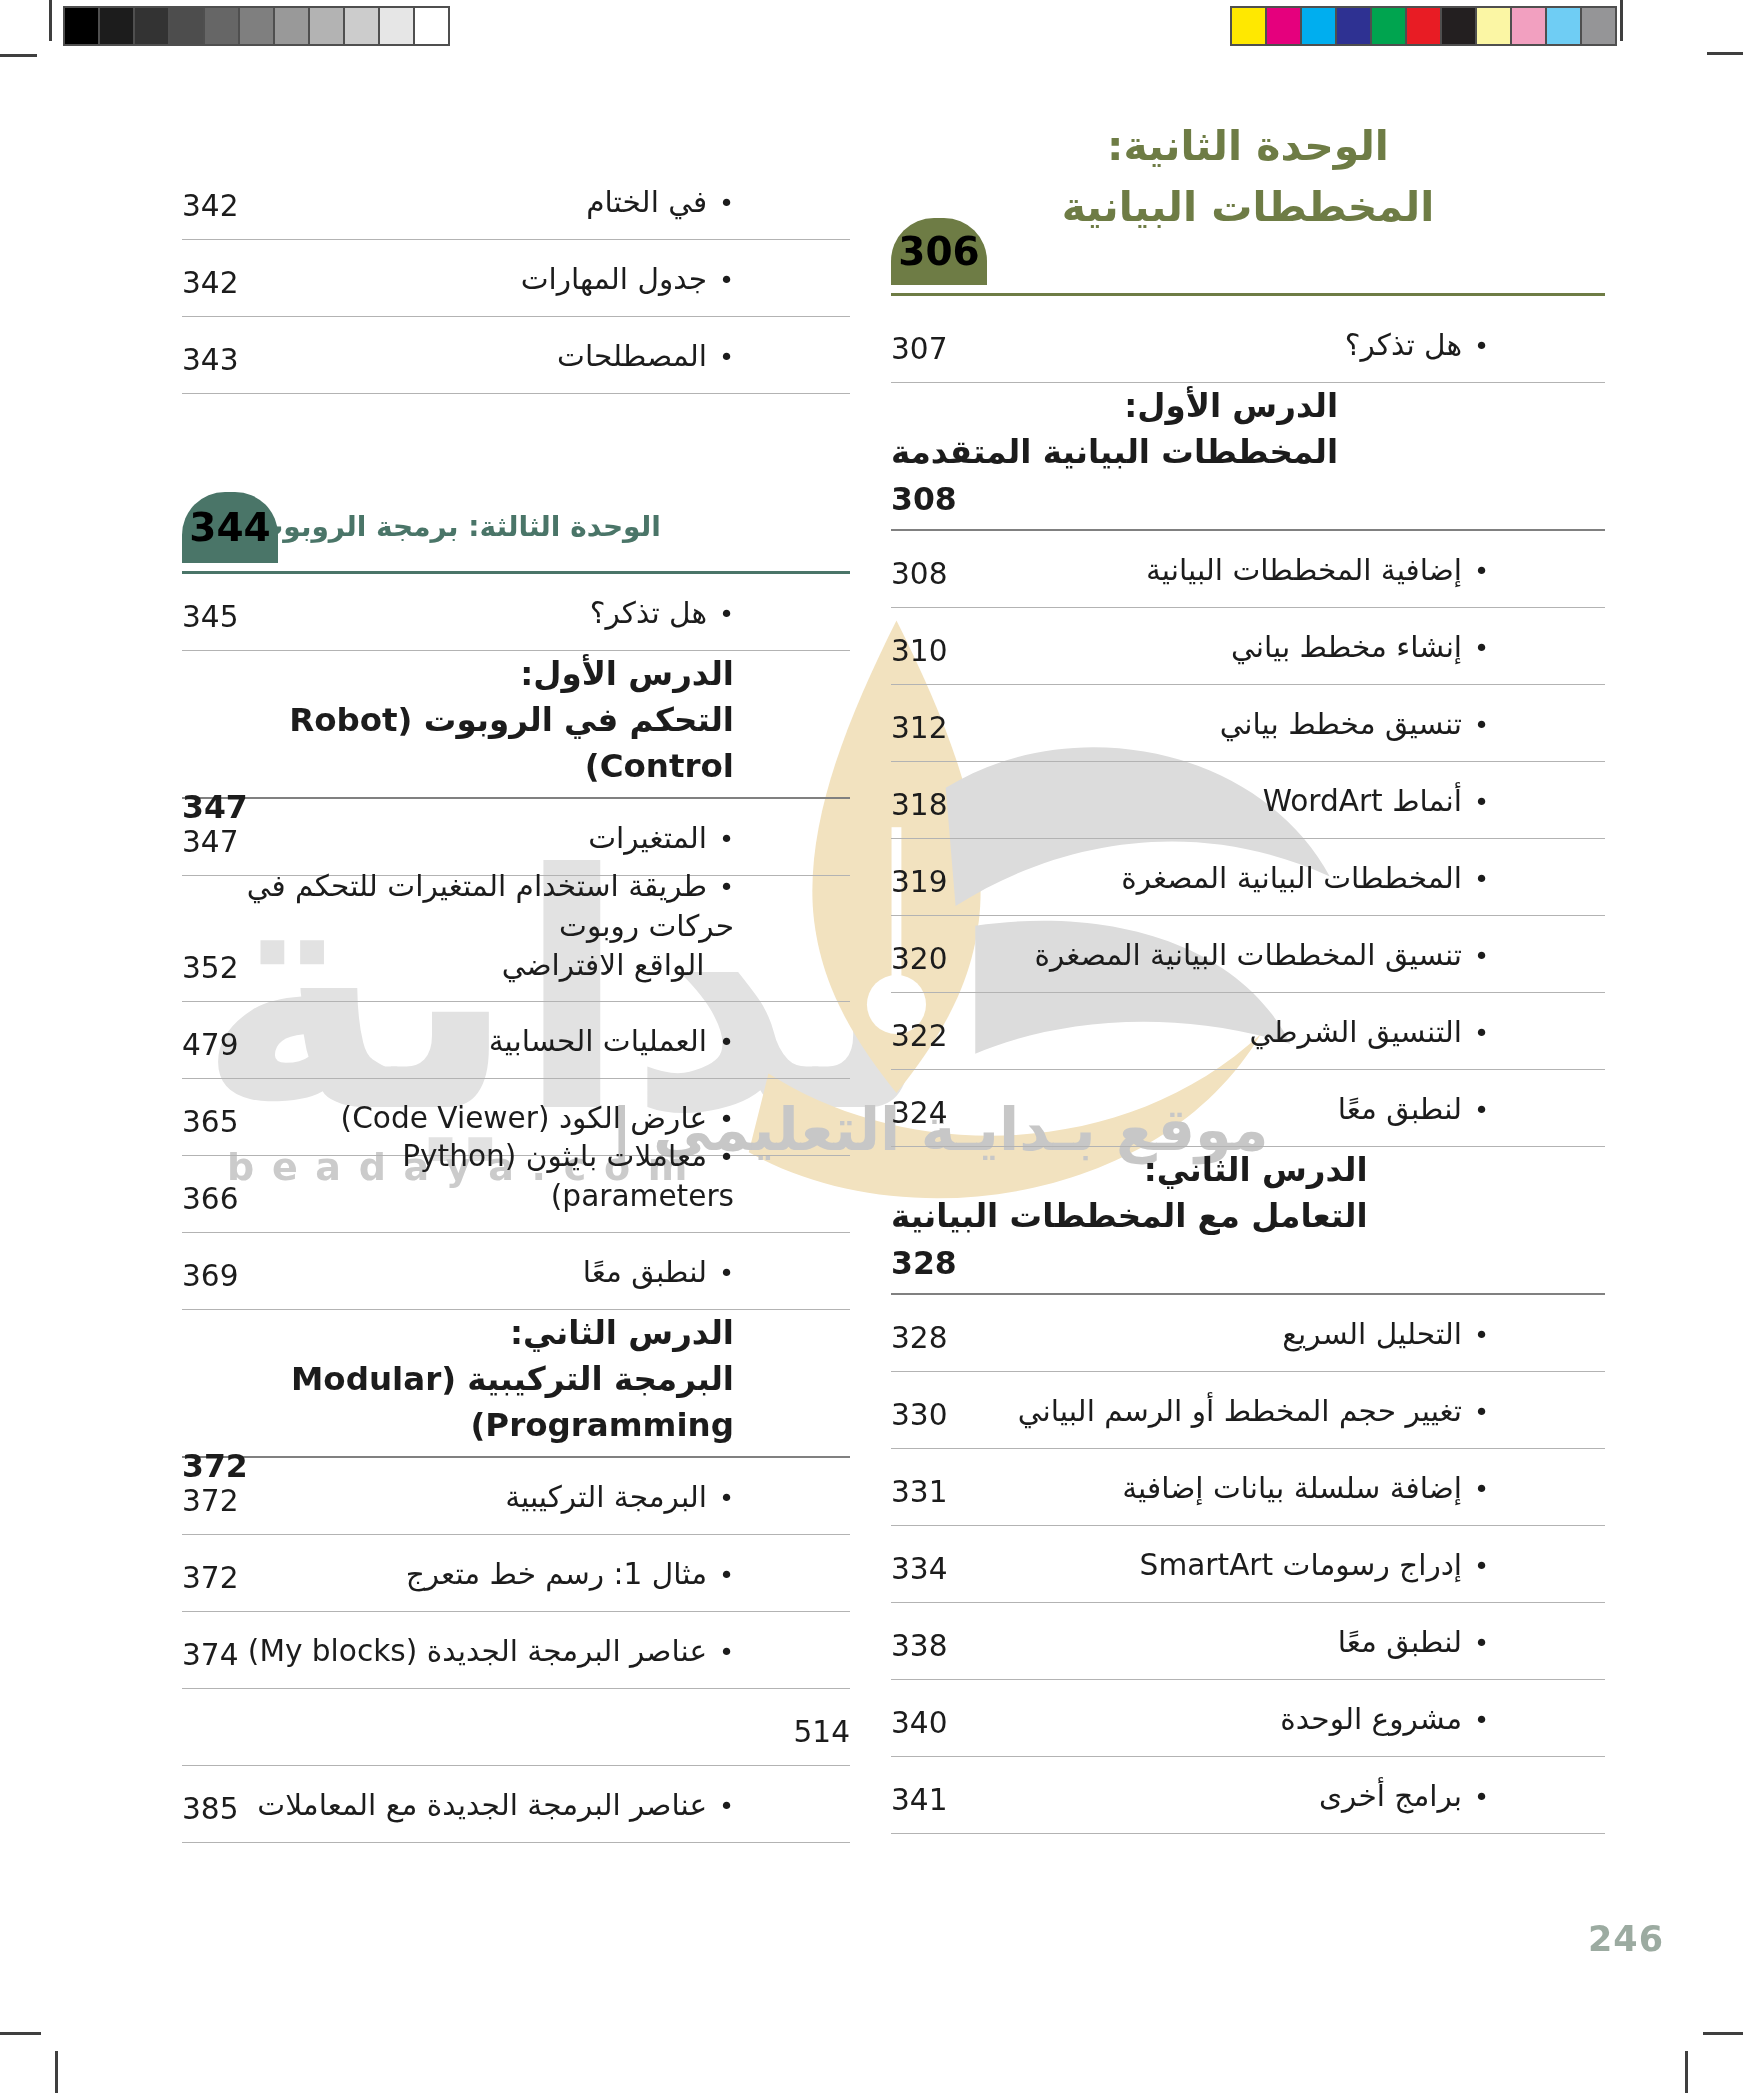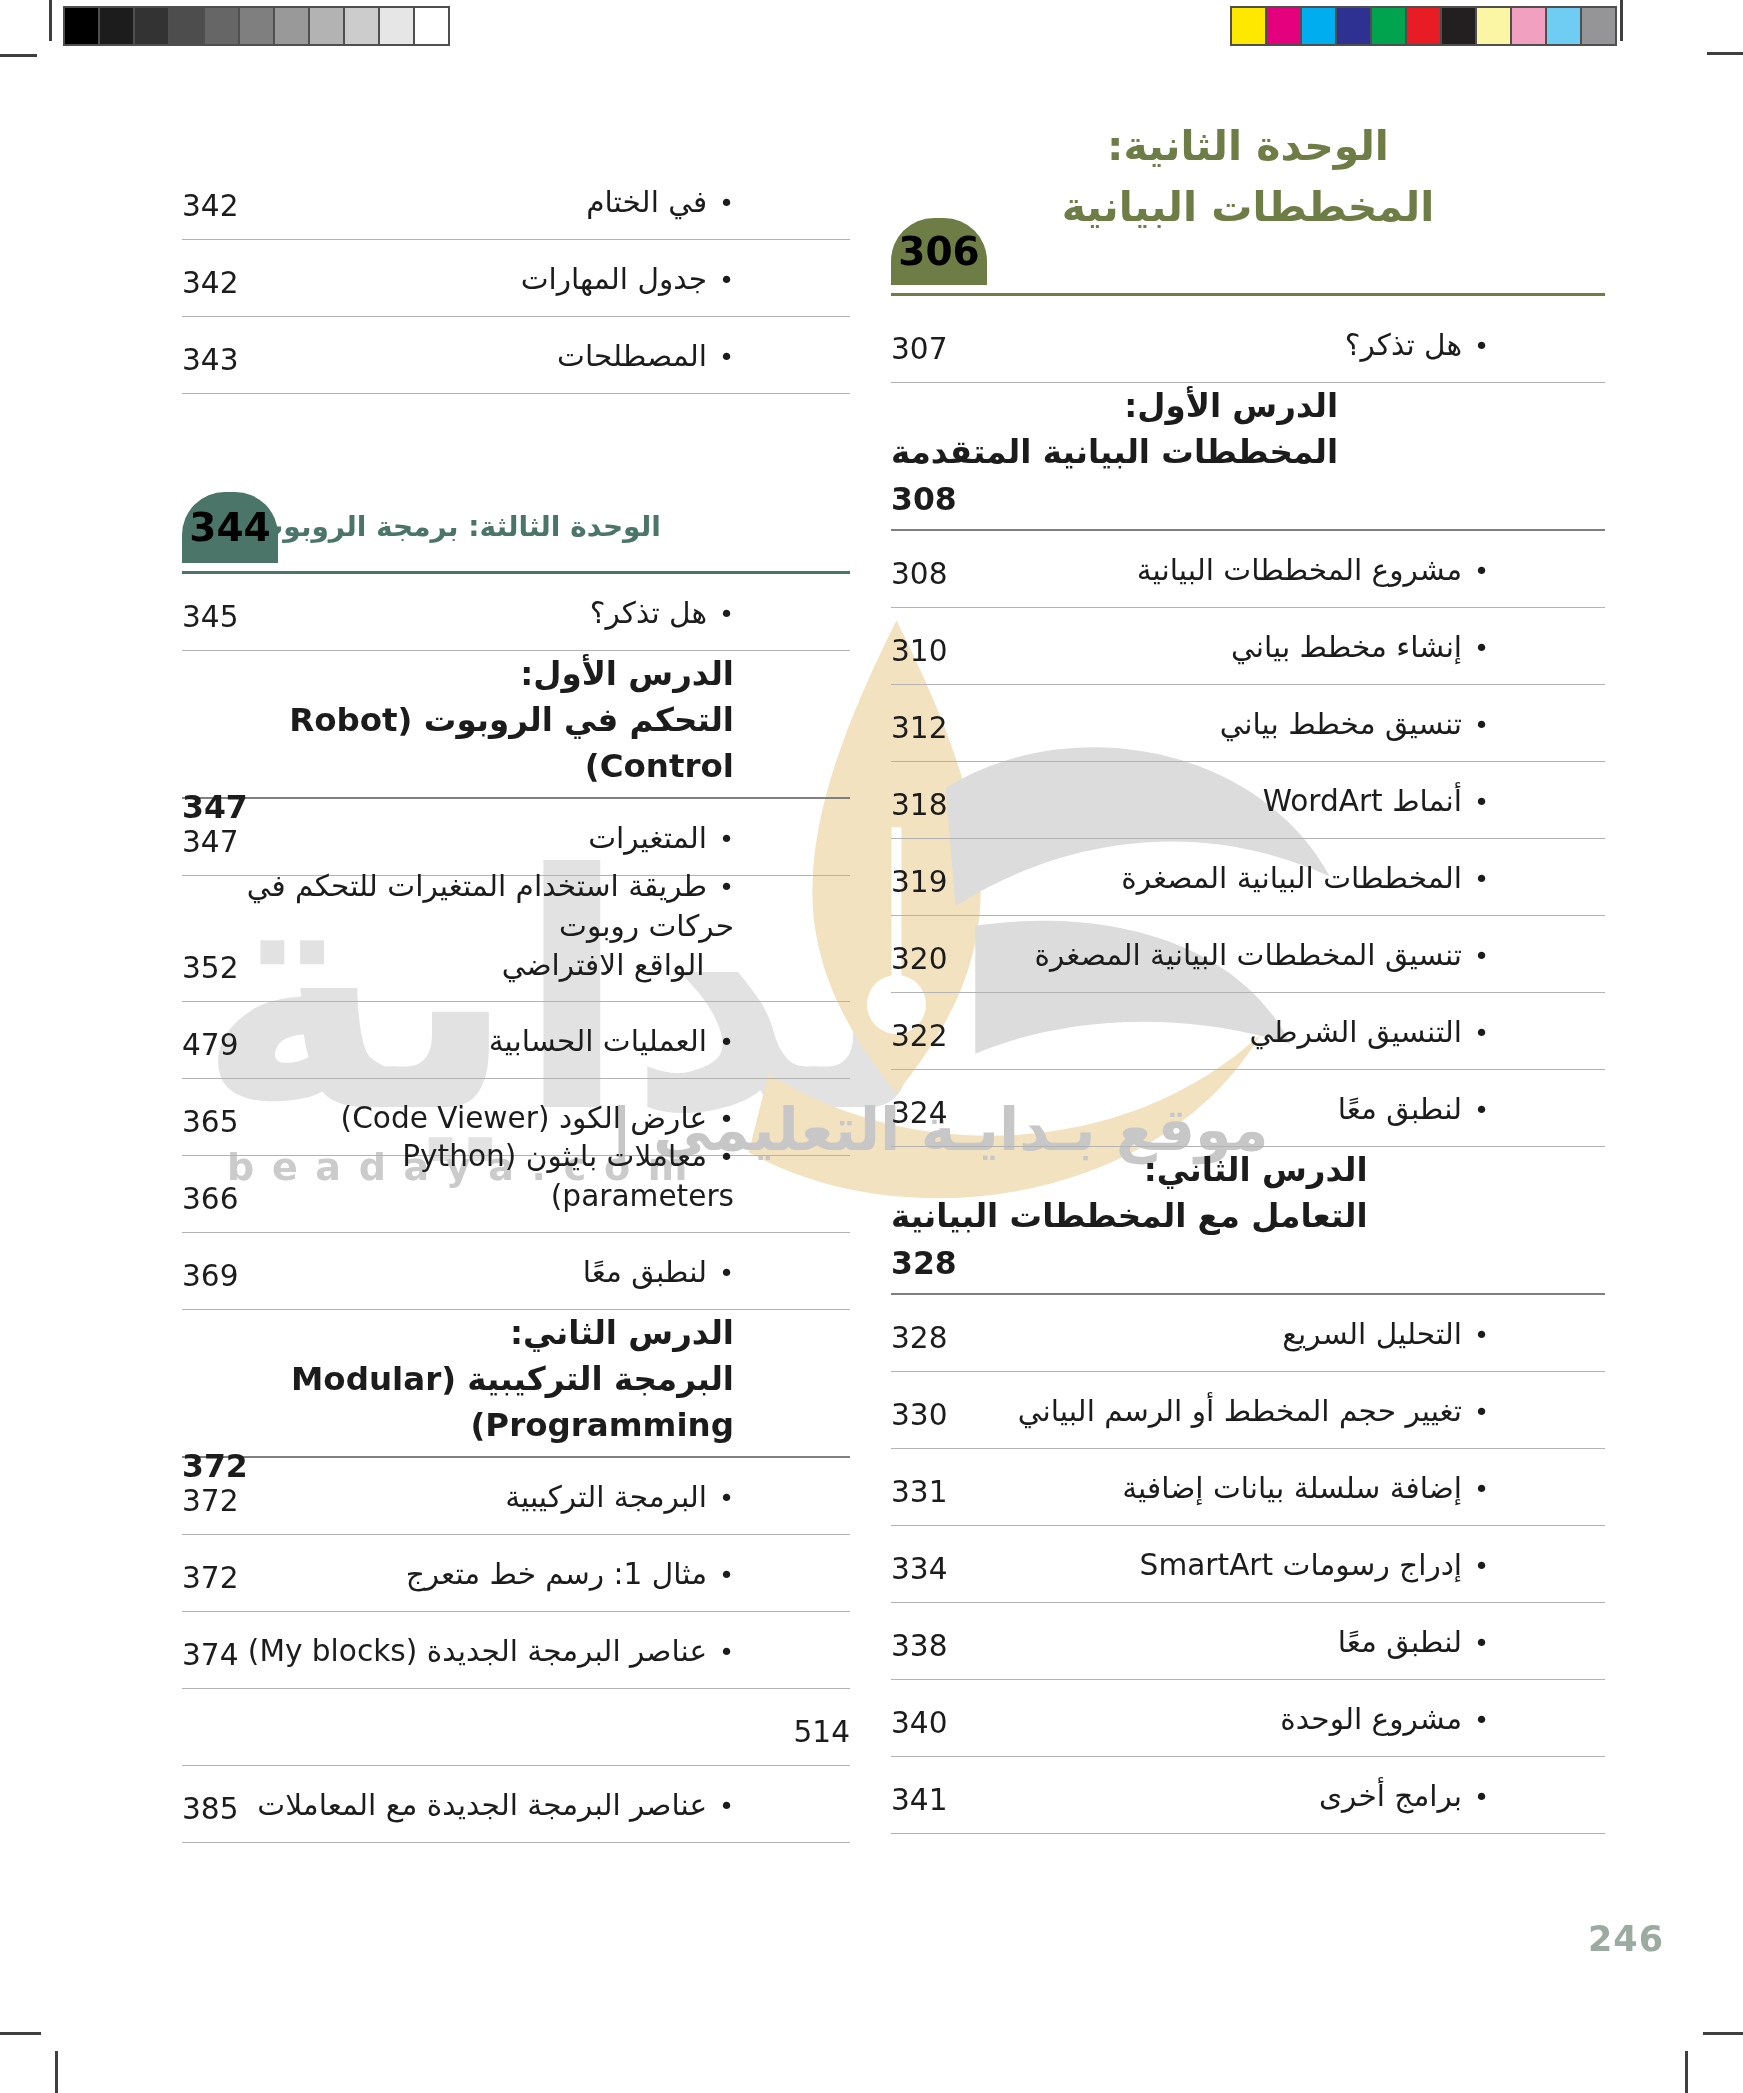--- a/index.html
+++ b/index.html
@@ -139,21 +139,21 @@
       </div>
       <div class="row lesson">
         <div class="entry-text">
           <div class="entry-line"><span>الدرس الأول:</span></div>
           <div class="entry-line"><span>المخططات البيانية المتقدمة</span></div>
         </div>
         <div class="page-num">308</div>
       </div>
       <div class="row item">
         <div class="entry-text">
-          <div class="entry-line"><span class="bullet">•</span><span>مشروع المخططات البيانية</span></div>
+          <div class="entry-line"><span class="bullet">•</span><span>إضافية المخططات البيانية</span></div>
         </div>
         <div class="page-num">308</div>
       </div>
       <div class="row item">
         <div class="entry-text">
           <div class="entry-line"><span class="bullet">•</span><span>إنشاء مخطط بياني</span></div>
         </div>
         <div class="page-num">310</div>
       </div>
       <div class="row item">

